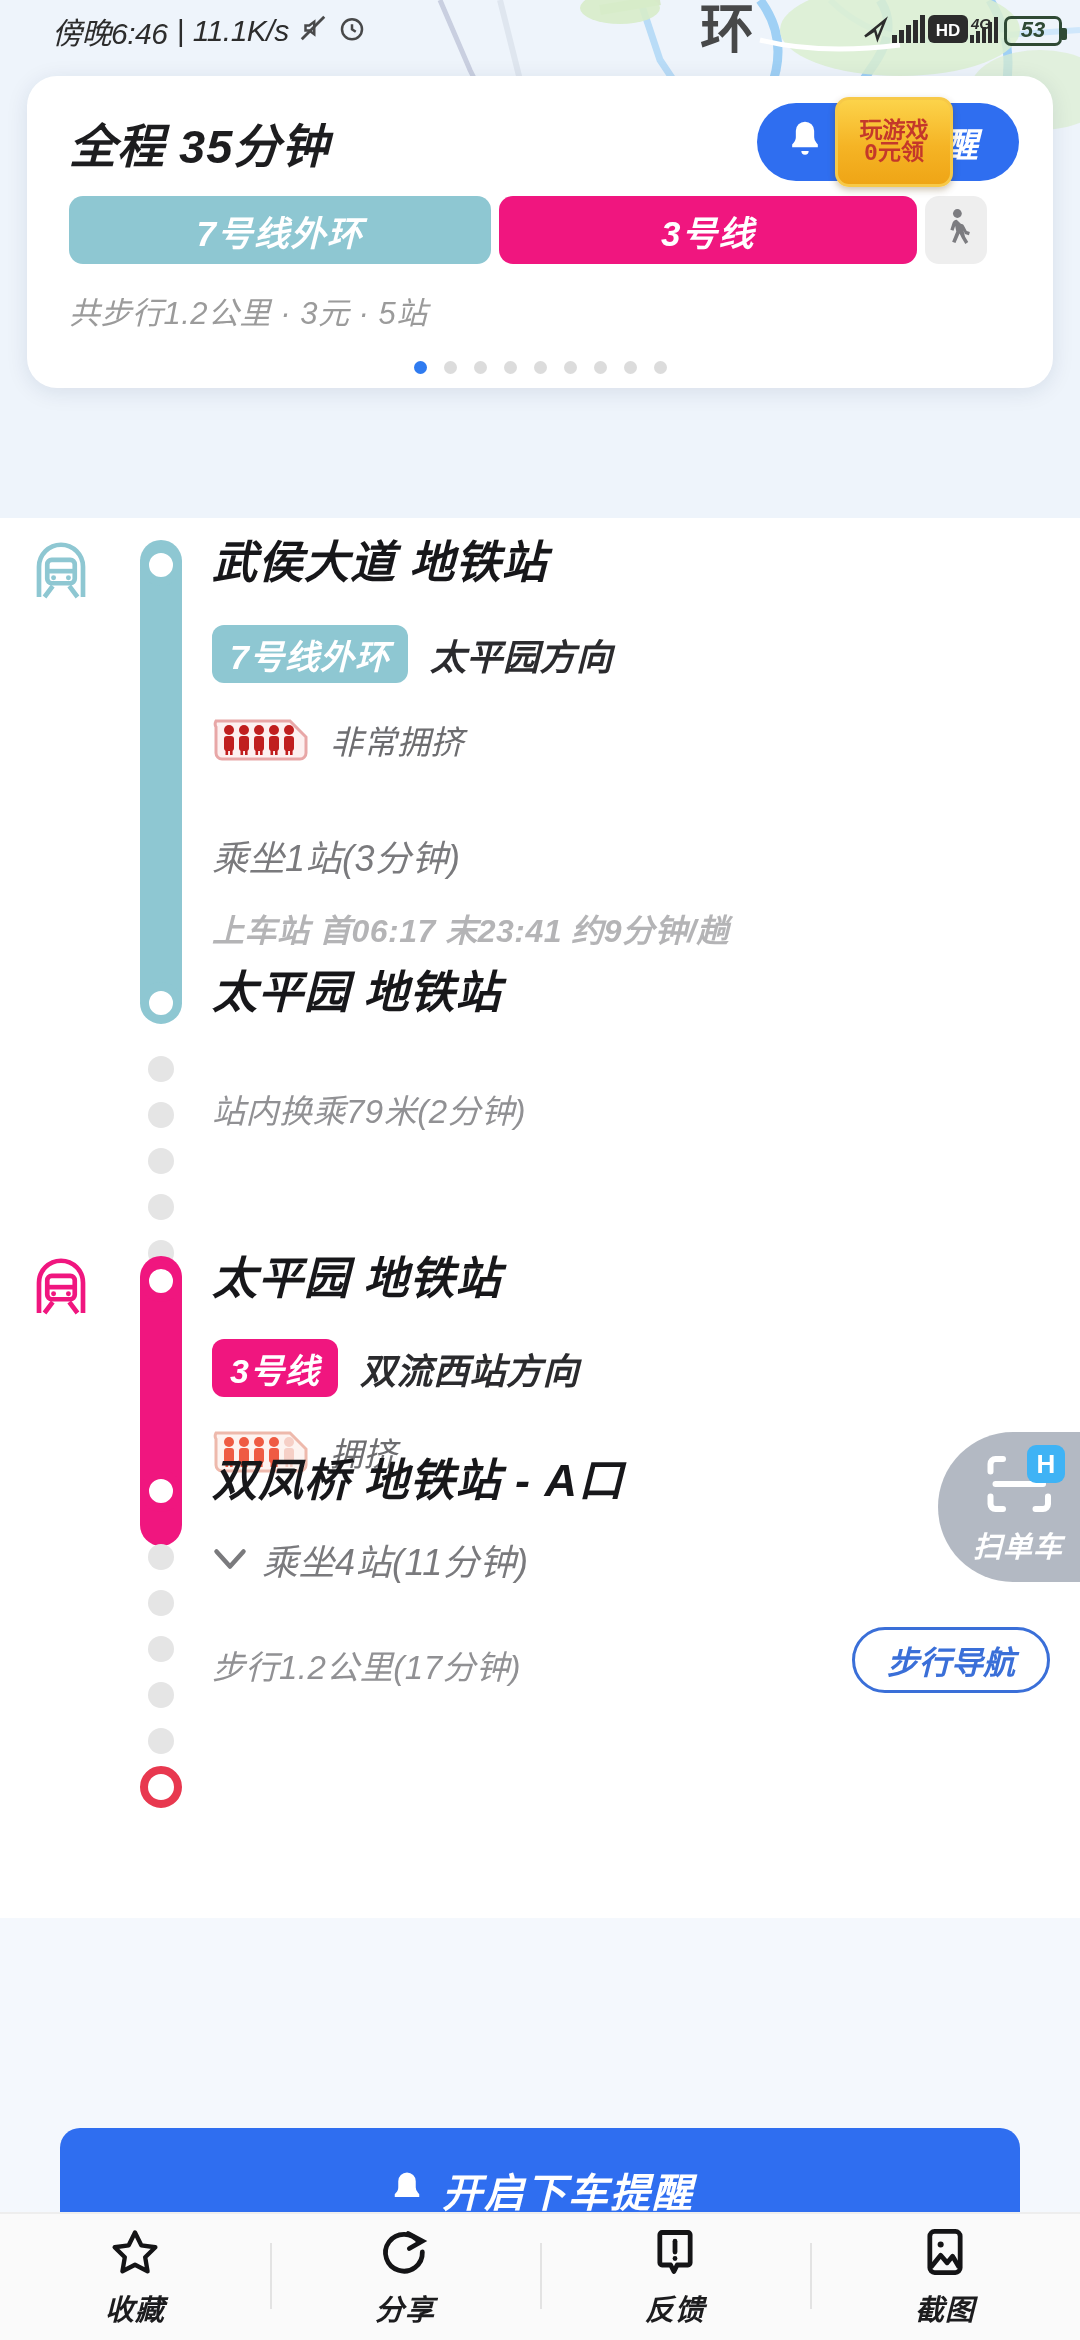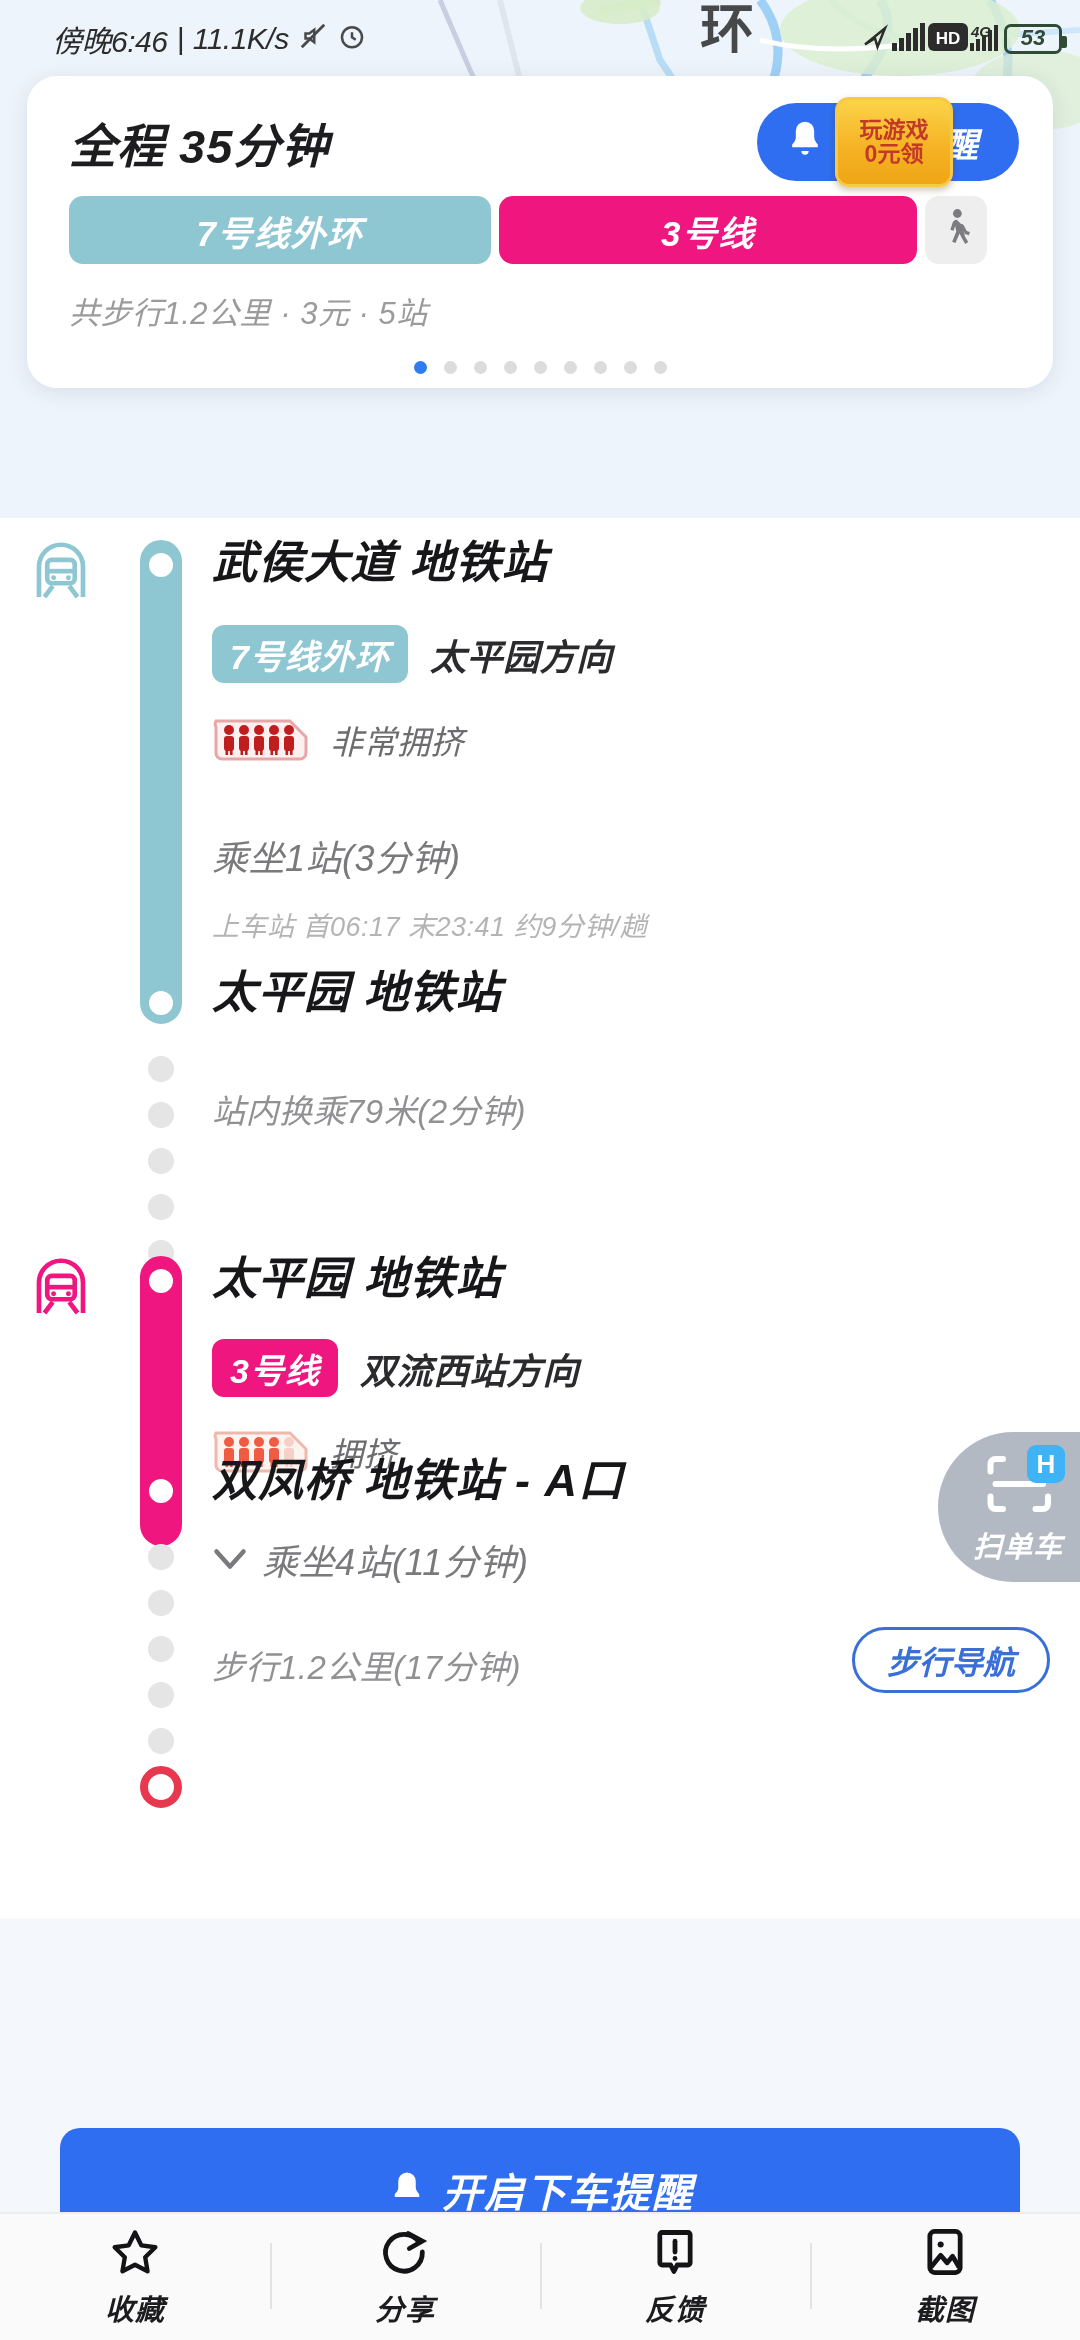--- a/index.html
+++ b/index.html
@@ -25,21 +25,21 @@
     left: 0; top: 0;
     width: 1080px; height: 520px;
     background: #eef4fb;
     overflow: hidden;
   }
   .map-bg svg { position: absolute; left: 0; top: 0; }
 
   
   .statusbar {
     position: absolute;
-    left: 0; top: 8px;
+    left: 0; top: 0;
     width: 1080px; height: 62px;
     display: flex;
     align-items: center;
     padding: 0 18px 0 52px;
     z-index: 40;
   }
   .sb-left {
     display: flex; align-items: center; gap: 9px;
     font-size: 30px; color: #2c2c2c;
     font-style: italic;
@@ -126,21 +126,21 @@
     display: flex; flex-direction: column;
     align-items: center; justify-content: center;
     line-height: 1.05;
   }
   .promo-badge span {
     font-size: 23px;
     font-weight: 700;
     color: #c4382a;
     white-space: nowrap;
   }
-  .promo-badge span.l2 { color: #c4382a; }
+  .promo-badge span.l2 { color: #c4382a; font-family: Liberation Mono, monospace; }
 
   .line-chips {
     display: flex;
     align-items: center;
     gap: 8px;
     padding: 8px 42px 0 42px;
   }
   .chip {
     height: 68px;
     border-radius: 14px;
@@ -266,25 +266,26 @@
     font-size: 36px;
     color: #7a7a7d;
     font-style: italic;
     letter-spacing: .5px;
     display: flex;
     align-items: center;
     gap: 14px;
     white-space: nowrap;
   }
   .sched-line {
-    font-size: 27px;
+    font-size: 32px;
     color: #b4b4b6;
     font-style: italic;
     letter-spacing: .5px;
     white-space: nowrap;
+    font-weight: bold;
   }
   .walk-line {
     font-size: 33px;
     color: #919194;
     font-style: italic;
     letter-spacing: .5px;
   }
   .nav-pill {
     position: absolute;
     right: 0;

